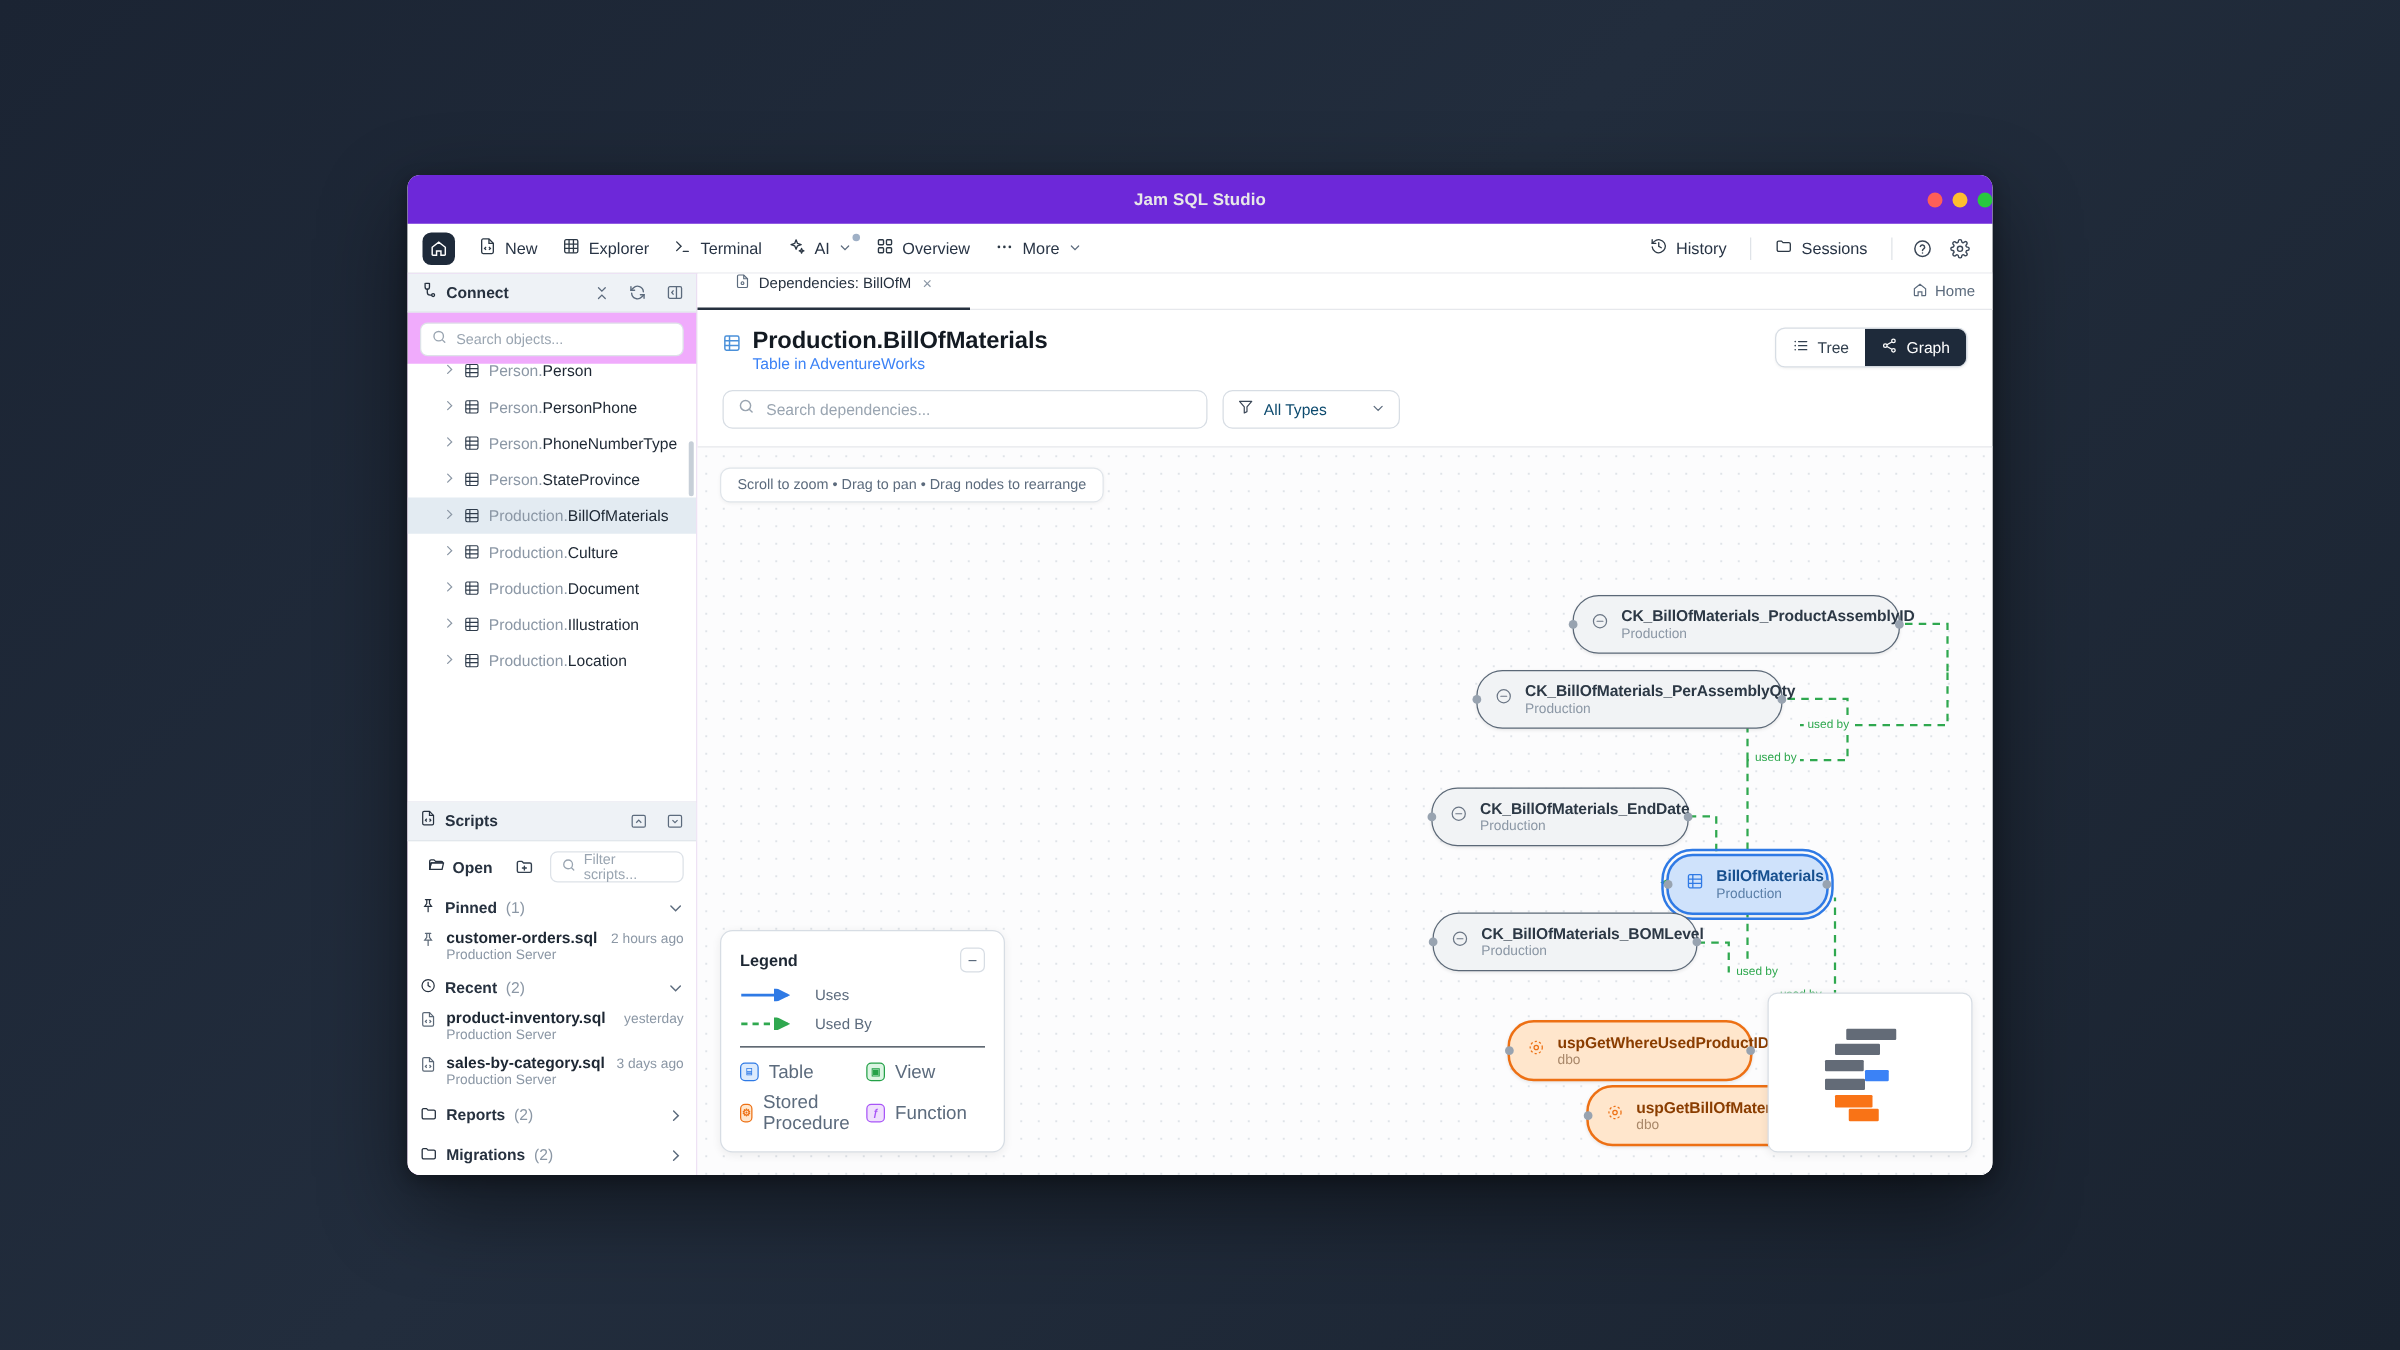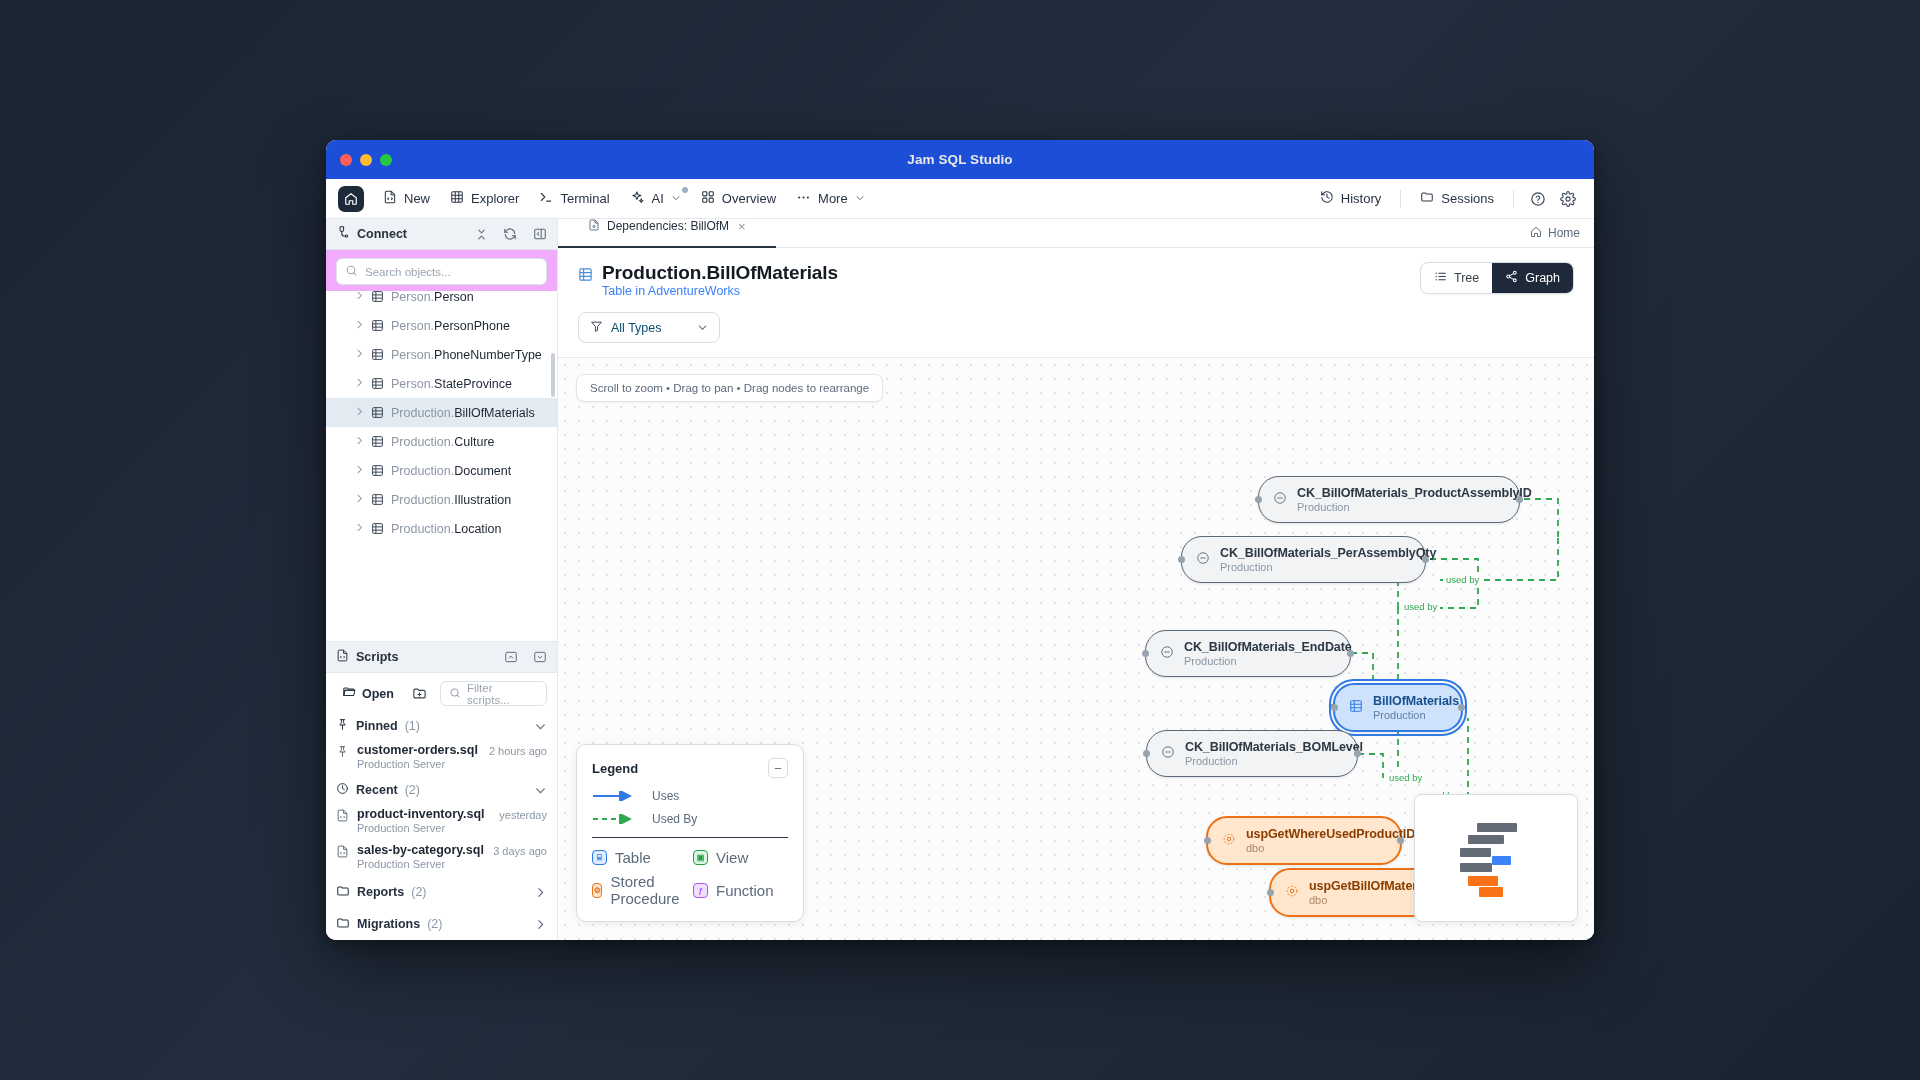--- a/index.html
+++ b/index.html
@@ -15,22 +15,22 @@
     position: absolute;
     left: 326px; top: 140px;
     width: 1268px; height: 800px;
     background: #ffffff;
     border-radius: 10px;
     box-shadow: 0 26px 70px rgba(0,0,0,.48), 0 4px 14px rgba(0,0,0,.3);
     overflow: hidden;
     display: flex; flex-direction: column;
   }
   .titlebar {
-    height: 39px; background: #1d4ed8; flex: 0 0 39px;
-    display: flex; align-items: center; position: relative;
+    height: 39px; background: #6d28d9; flex: 0 0 39px;
+    display: flex; align-items: center; position: relative; justify-content: flex-end;
   }
   .traffic { display: flex; gap: 8px; padding-left: 14px; }
   .dot { width: 12px; height: 12px; border-radius: 50%; }
   .dot.r { background: #ff5f57; }
   .dot.y { background: #febc2e; }
   .dot.g { background: #28c840; }
   .win-title {
     position: absolute; left: 0; right: 0; text-align: center;
     color: #e8e8e8; font-size: 13.5px; font-weight: bold;
     letter-spacing: .1px;
@@ -792,20 +792,29 @@
                     <path d="M8.4 10.8l7.2-4.2M8.4 13.2l7.2 4.2"></path>
                   </svg>
               </span>
               <span>Graph</span>
             </div>
           </div>
         </div>
       </div>
 
       <div class="filters">
+        <div class="dep-search">
+          <span>
+            <svg width="14" height="14" viewBox="0 0 24 24" fill="none" stroke="#9aa5b1" stroke-width="2" stroke-linecap="round">
+                <circle cx="11" cy="11" r="7"></circle>
+                <path d="M20 20l-3.6-3.6"></path>
+              </svg>
+          </span>
+          <span class="ph">Search dependencies...</span>
+        </div>
         <div class="type-sel">
           <span>
             <svg width="13" height="13" viewBox="0 0 24 24" fill="none" stroke="#3b4757" stroke-width="1.8" stroke-linejoin="round">
                 <path d="M3 4h18l-7 8v7l-4 2v-9z"></path>
               </svg>
           </span>
           <span class="v">All Types</span>
           <span class="sp"></span>
           <span>
             <svg width="11" height="11" viewBox="0 0 24 24" fill="none" stroke="#5c6b7d" stroke-width="2.2" stroke-linecap="round">

